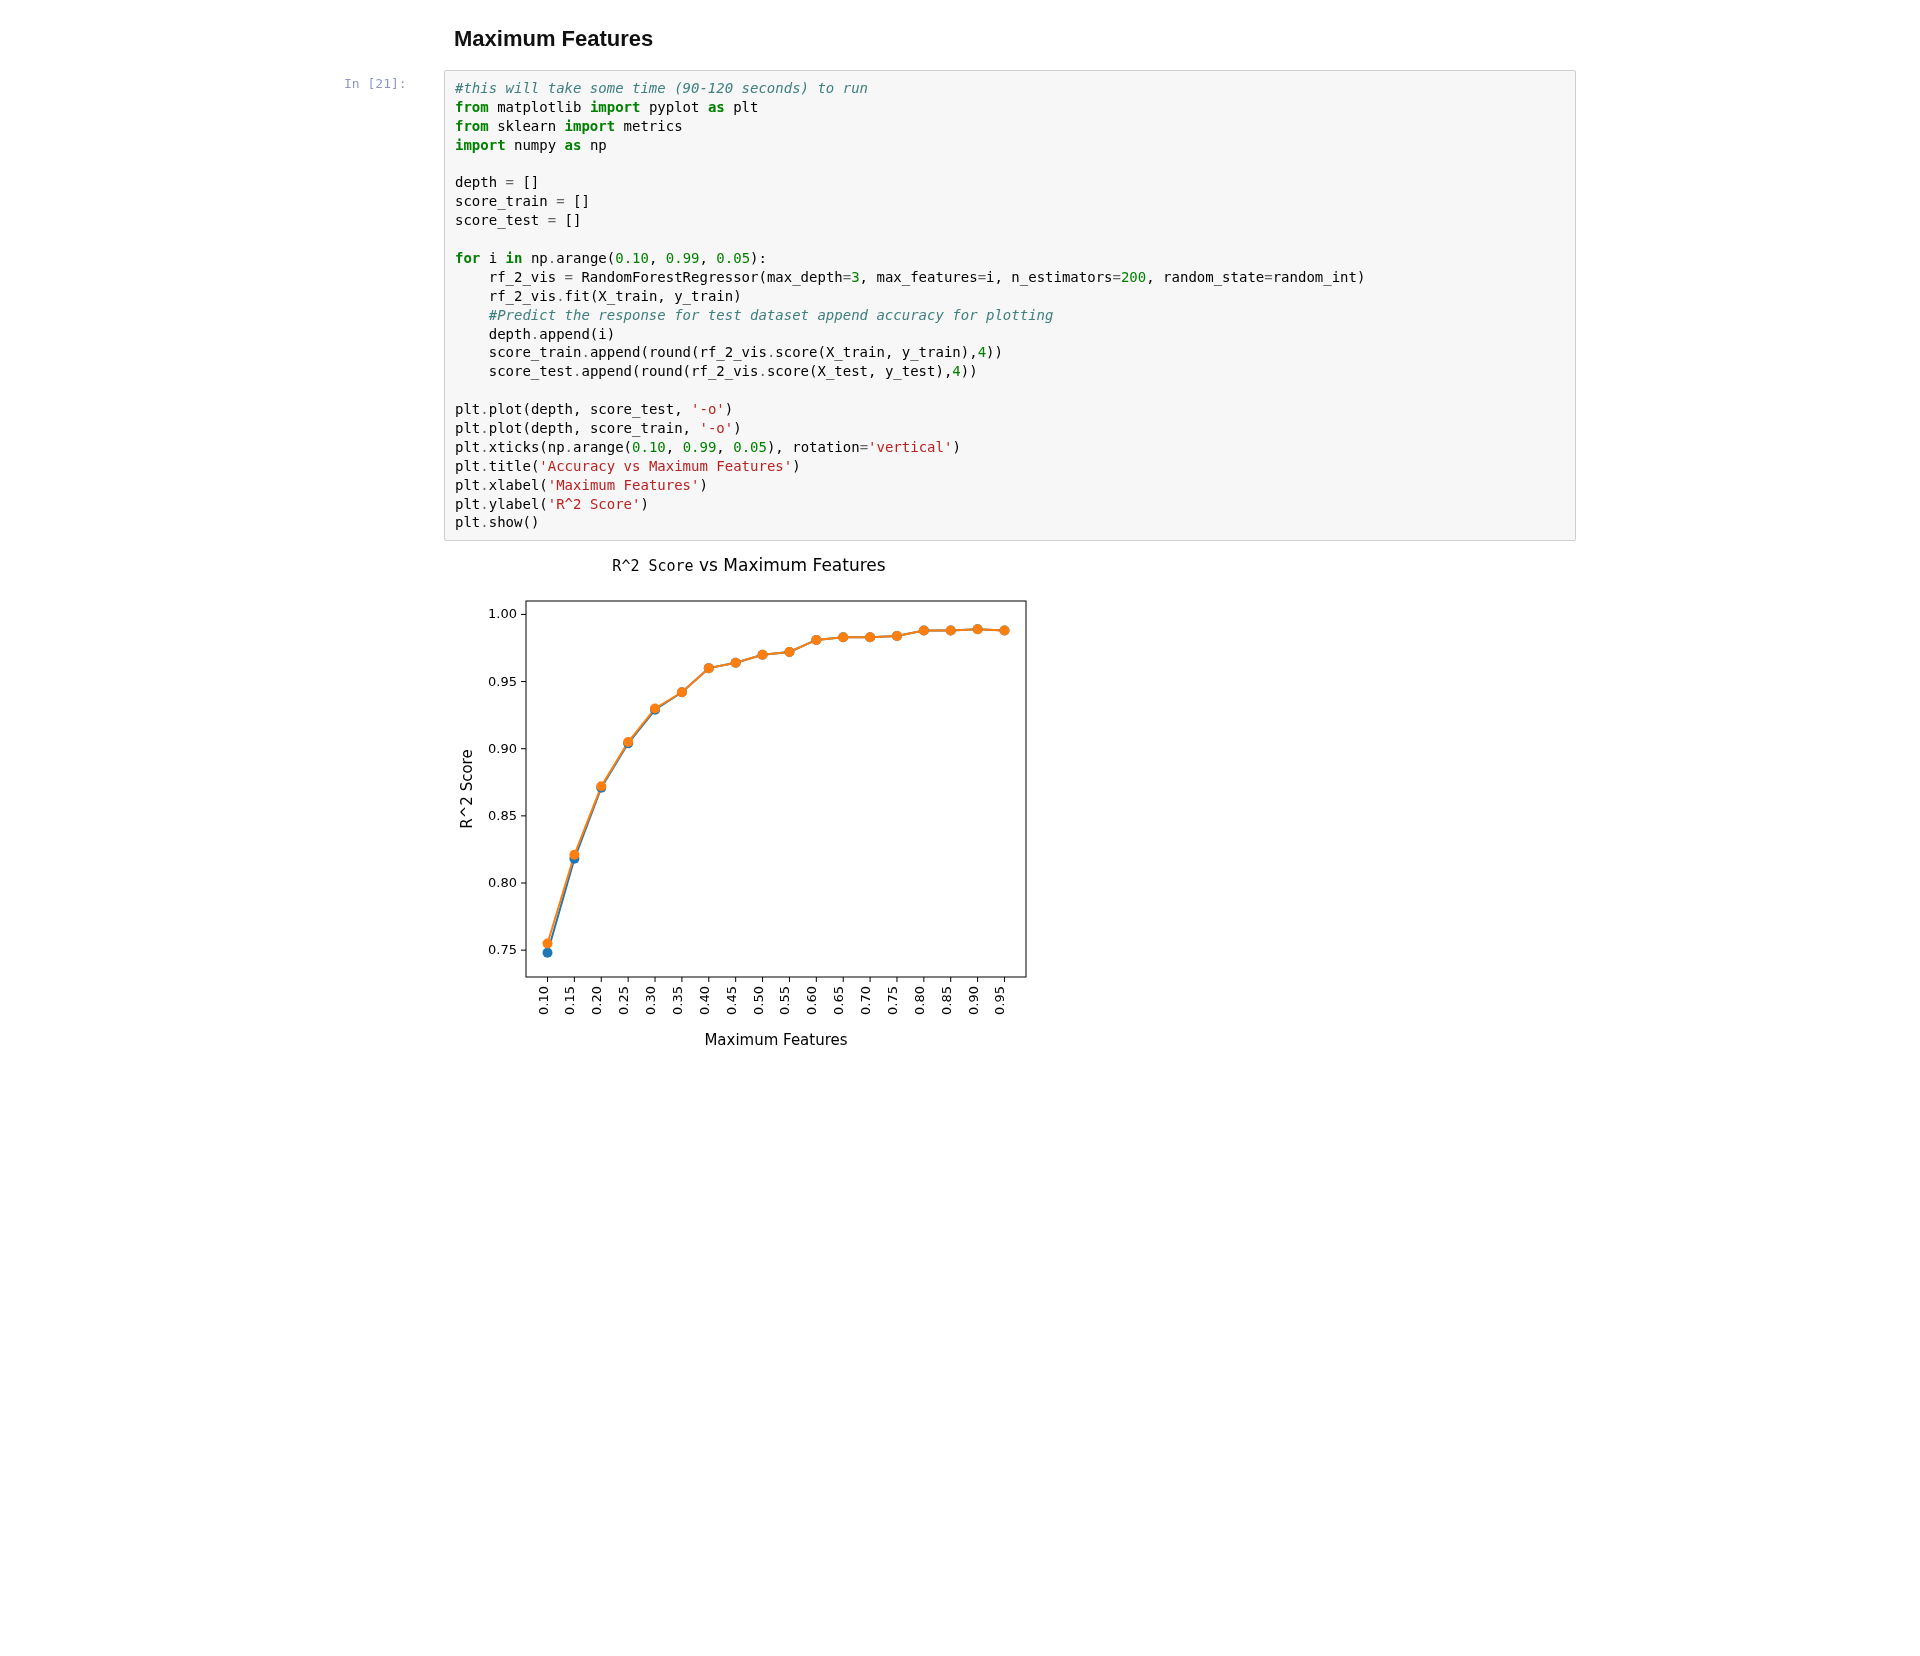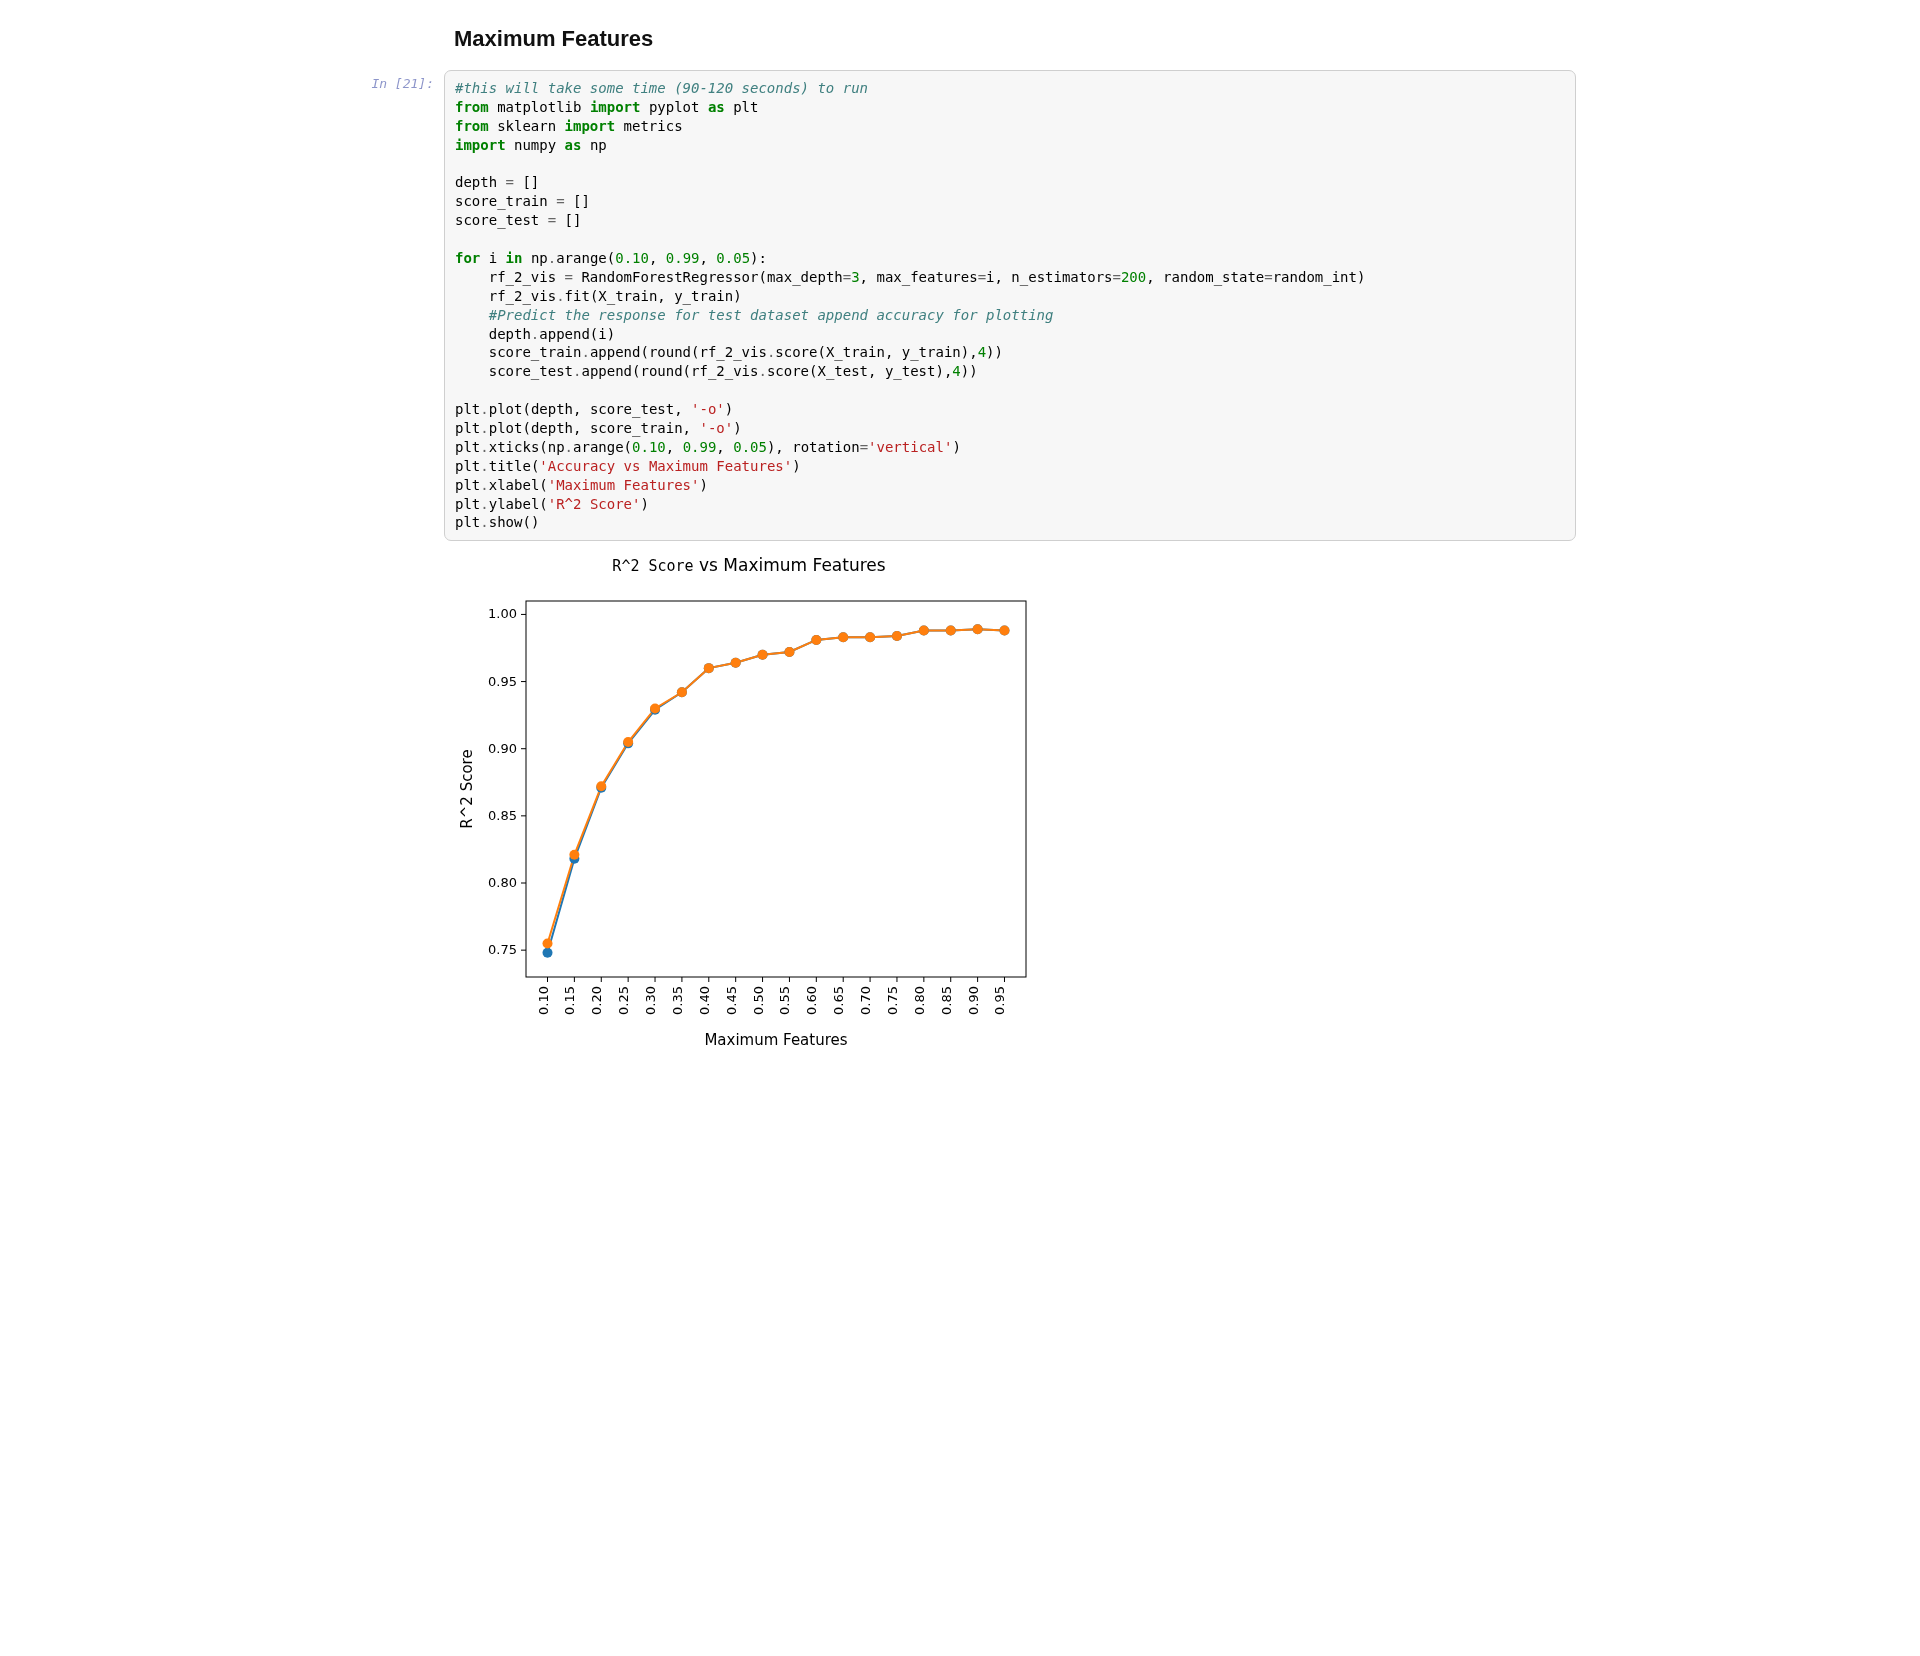--- a/index.html
+++ b/index.html
@@ -20,34 +20,32 @@
     margin: 6px 0 18px 110px;
     color: #111;
   }
   .cell {
     display: flex;
     align-items: flex-start;
   }
   .prompt {
     width: 100px;
     flex: 0 0 100px;
-    text-align: right;
     padding: 6px 10px 0 0;
     font-family: "Menlo", "Consolas", "DejaVu Sans Mono", monospace;
     font-size: 13px;
     color: #303F9F;
     opacity: 0.55;
     box-sizing: border-box;
-    font-style: italic;
   }
   .code-area {
     flex: 1;
     background: #f7f7f7;
     border: 1px solid #cfcfcf;
-    border-radius: 7px;
+    border-radius: 2px;
     padding: 8px 10px;
     overflow-x: auto;
   }
   pre.code {
     margin: 0;
     font-family: "Menlo", "Consolas", "DejaVu Sans Mono", monospace;
     font-size: 14px;
     line-height: 1.35;
     white-space: pre;
   }

